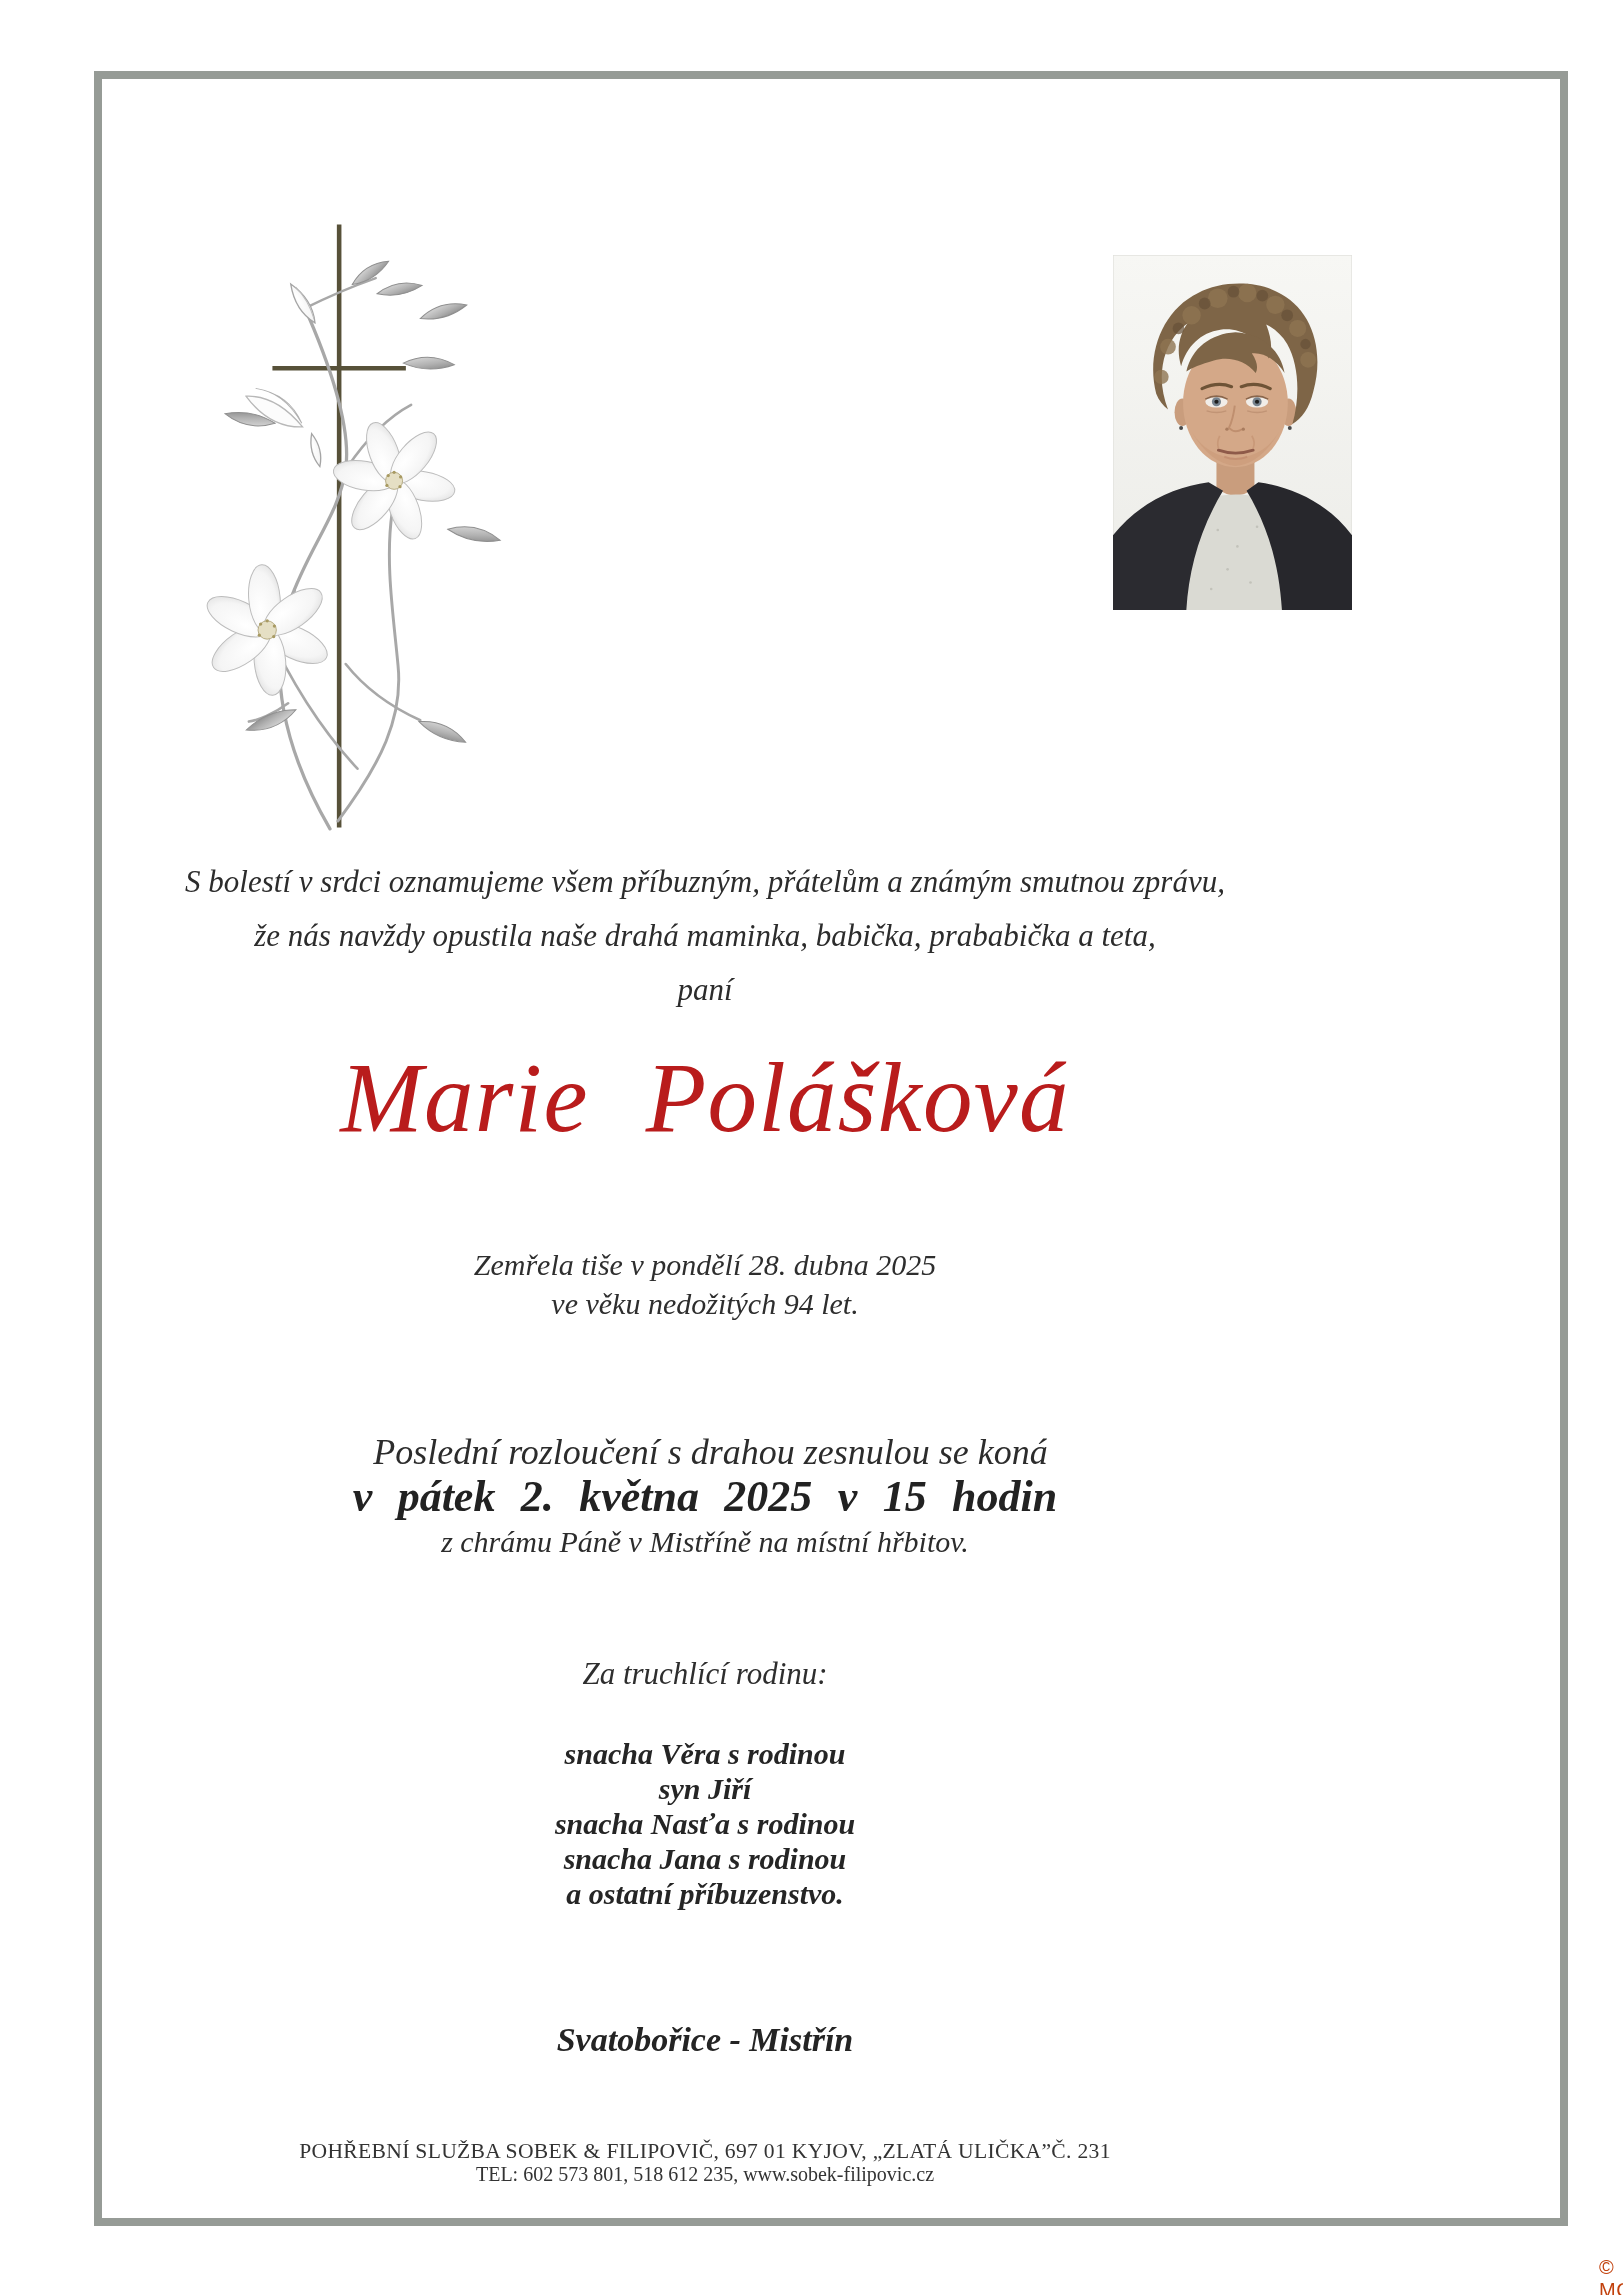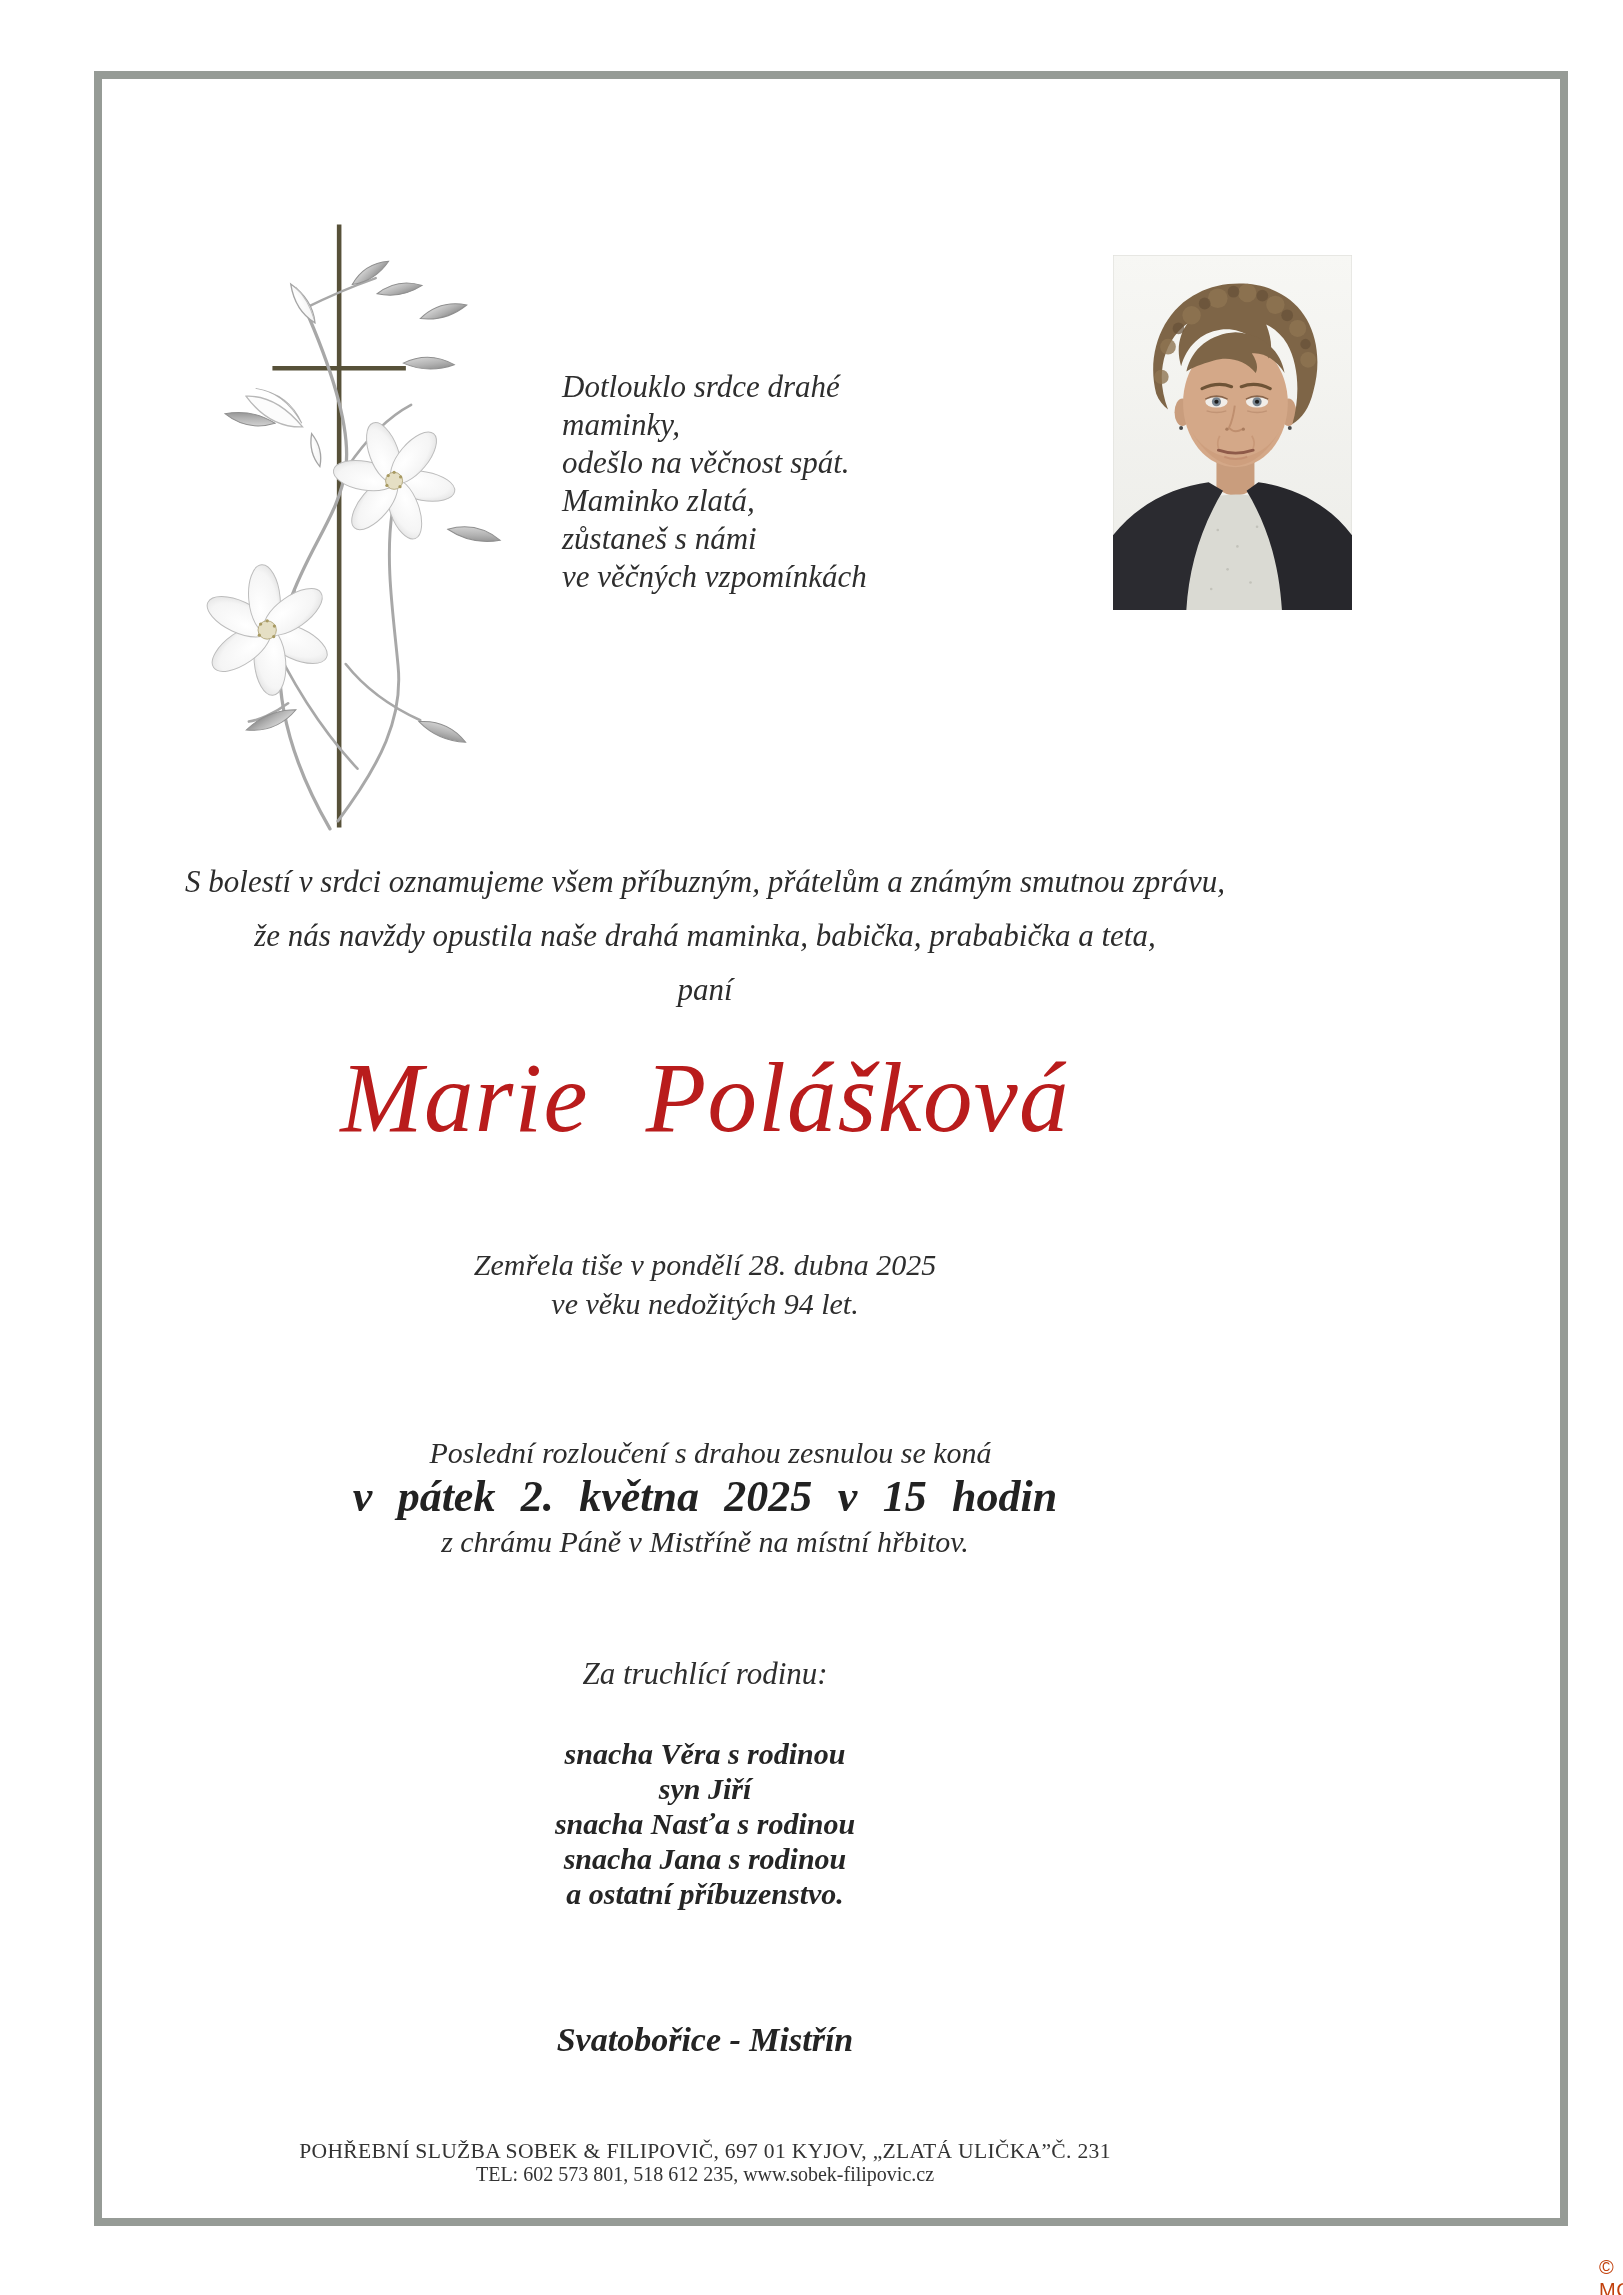--- a/index.html
+++ b/index.html
@@ -26,21 +26,21 @@
     color:#2e2e2e; white-space:nowrap;
   }
   .centered { position:absolute; left:102px; width:1206px; text-align:center; }
   .announcement { top:855px; font-style:italic; font-size:31px; line-height:54px; color:#2c2c2c; }
   .name {
     top:1045px; margin:0; font-style:italic; font-weight:normal;
     font-size:99px; line-height:105px; letter-spacing:1.3px; word-spacing:31px; color:#b91c1c;
   }
   .death-info { top:1245px; font-style:italic; font-size:30px; line-height:39px; color:#2e2e2e; }
   .funeral { top:1432px; font-style:italic; color:#2c2c2c; }
-  .funeral .l1 { font-size:30px; line-height:41px;padding-left:11px; }
+  .funeral .l1 { font-size:36px; line-height:41px;padding-left:11px; }
   .funeral .l2 { font-size:44px; line-height:48px; font-weight:bold; word-spacing:14.4px; color:#222; }
   .funeral .l3 { font-size:30px; line-height:41px; }
   .family-intro { top:1655px; font-style:italic; font-size:31px; line-height:37px; color:#2e2e2e; }
   .family-list { top:1736px; font-style:italic; font-weight:bold; font-size:30px; line-height:35px; color:#252525; }
   .city { top:2020px; font-style:italic; font-weight:bold; font-size:34px; line-height:39px; color:#242424; }
   .footer { top:2139px; color:#333333; }
   .footer .f1 { font-size:21.6px; line-height:24px; letter-spacing:0.3px; }
   .footer .f2 { font-size:20px; line-height:23px; }
   .mcst {
     position:absolute; left:1599px; top:2256px;
@@ -222,28 +222,20 @@
     <circle cx="174" cy="266" r="2.5" fill="#a97c5e"></circle>
     <circle cx="199" cy="266" r="2.5" fill="#a97c5e"></circle>
 
     <path d="M163,276 Q158,286 161,295" fill="none" stroke="#c69574" stroke-width="2.5" opacity="0.8"></path>
     <path d="M212,276 Q218,286 214,295" fill="none" stroke="#c69574" stroke-width="2.5" opacity="0.8"></path>
 
     <path d="M161,298 Q187,307 214,298" fill="none" stroke="#8e5a49" stroke-width="4.5" stroke-linecap="round"></path>
     <path d="M170,308 Q187,315 205,308" fill="none" stroke="#c08a6d" stroke-width="3" opacity="0.7"></path>
   </svg>
 
-  <div class="poem">
-    <div>Dotlouklo srdce drahé</div>
-    <div>maminky,</div>
-    <div>odešlo na věčnost spát.</div>
-    <div>Maminko zlatá,</div>
-    <div>zůstaneš s námi</div>
-    <div>ve věčných vzpomínkách</div>
-  </div>
 
   <div class="centered announcement">
     <div>S bolestí v srdci oznamujeme všem příbuzným, přátelům a známým smutnou zprávu,</div>
     <div>že nás navždy opustila naše drahá maminka, babička, prababička a teta,</div>
     <div>paní</div>
   </div>
 
   <h1 class="centered name">Marie Polášková</h1>
 
   <div class="centered death-info">

